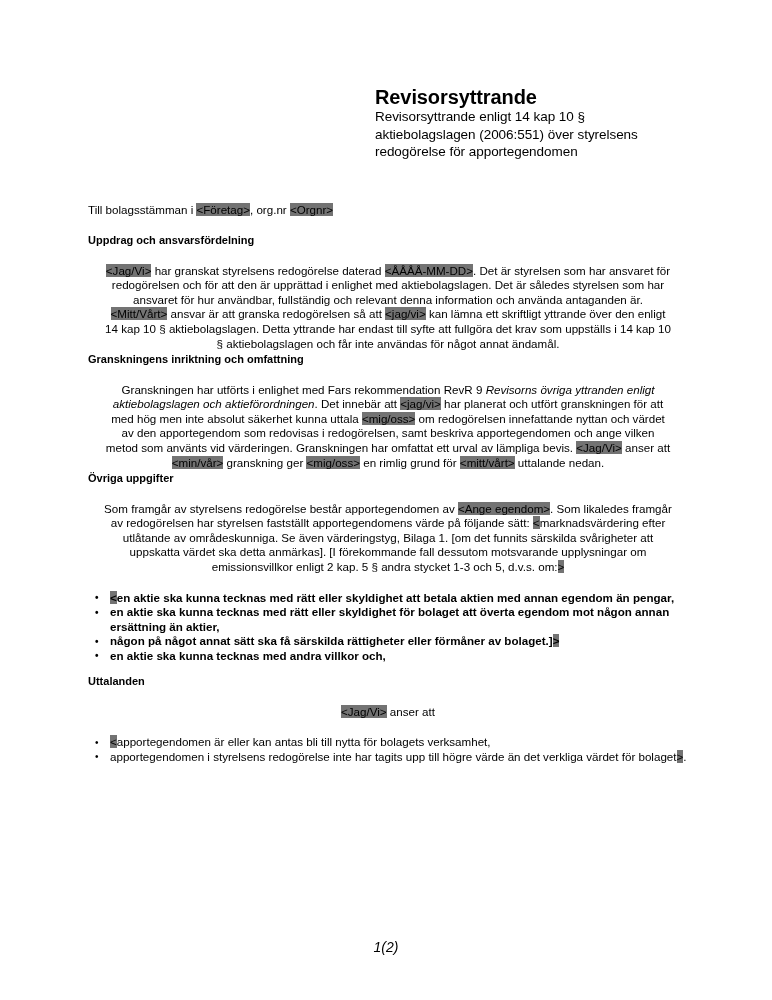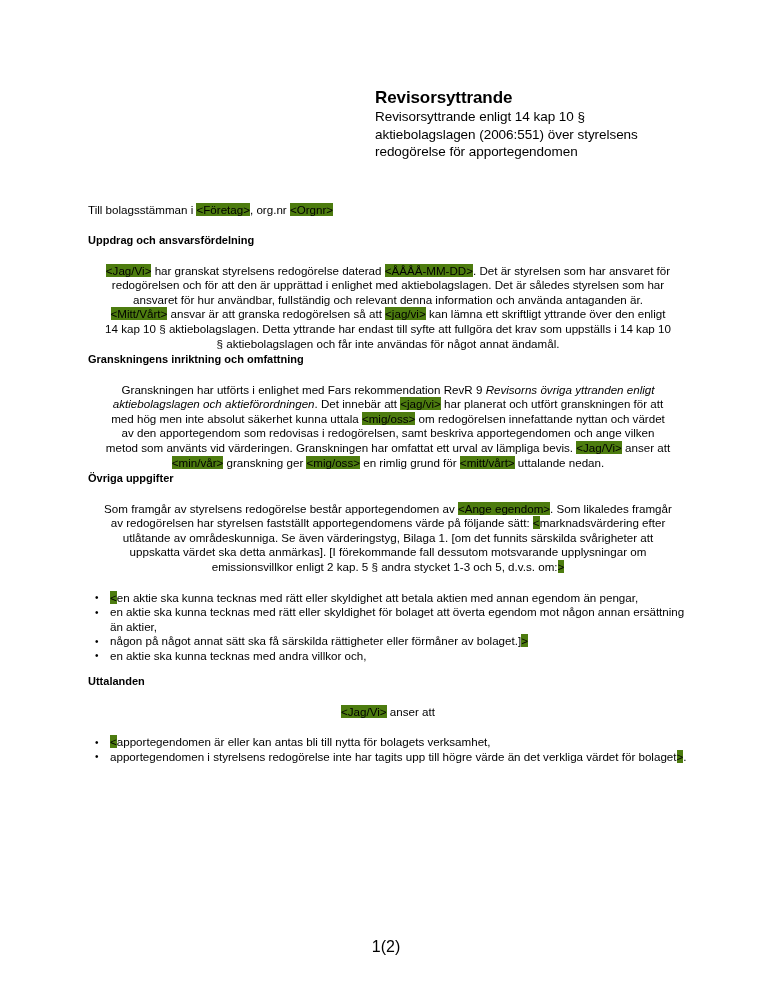--- a/index.html
+++ b/index.html
@@ -22,21 +22,21 @@
   }
 
   
   .title-block {
     position: absolute;
     left: 375px;
     top: 88px;
     width: 290px;
   }
   .doc-title {
-    font-size: 17px;
+    font-size: 20px;
     font-weight: bold;
     line-height: 19px;
     margin: 0 0 1px 0;
     letter-spacing: -0.1px;
   }
   .doc-subtitle {
     font-size: 13.5px;
     font-weight: normal;
     line-height: 17.5px;
     margin: 0;
@@ -67,21 +67,21 @@
   .para {
     font-size: 11.6px;
     line-height: 14.6px;
     margin: 16px;
     text-align: center;
   }
   .para em { font-style: italic; }
 
   
   .hl {
-    background-color: #4d7c0f;
+    background-color: #737373;
     color: #000000;
   }
 
   
   ul.bullets {
     list-style: none;
     margin: 0;
     padding: 0;
   }
   ul.bullets li {
@@ -100,22 +100,23 @@
     line-height: 15px;
   }
 
   
   .footer {
     position: absolute;
     left: 0;
     top: 940px;
     width: 772px;
     text-align: center;
-    font-size: 16px;
+    font-size: 14px;
     line-height: 14px;
+    font-style: italic;
   }
 </style>
 </head>
 <body>
 
 <div id="page">
 
   <div class="title-block">
     <h1 class="doc-title">Revisorsyttrande</h1>
     <p class="doc-subtitle">Revisorsyttrande enligt 14 kap 10 § aktiebolagslagen (2006:551) över styrelsens redogörelse för apportegendomen</p>
@@ -130,21 +131,21 @@
 
   <div class="section" style="top:352px;">
     <div class="section-heading">Granskningens inriktning och omfattning</div>
     <p class="para"><span>Granskningen har utförts i enlighet med Fars rekommendation RevR 9 </span><em>Revisorns övriga yttranden enligt aktiebolagslagen och aktieförordningen</em><span>. Det innebär att </span><span class="hl">&lt;jag/vi&gt;</span><span> har planerat och utfört granskningen för att med hög men inte absolut säkerhet kunna uttala </span><span class="hl">&lt;mig/oss&gt;</span><span> om redogörelsen innefattande nyttan och värdet av den apportegendom som redovisas i redogörelsen, samt beskriva apportegendomen och ange vilken metod som använts vid värderingen. Granskningen har omfattat ett urval av lämpliga bevis. </span><span class="hl">&lt;Jag/Vi&gt;</span><span> anser att </span><span class="hl">&lt;min/vår&gt;</span><span> granskning ger </span><span class="hl">&lt;mig/oss&gt;</span><span> en rimlig grund för </span><span class="hl">&lt;mitt/vårt&gt;</span><span> uttalande nedan.</span></p>
   </div>
 
   <div class="section" style="top:471px;">
     <div class="section-heading">Övriga uppgifter</div>
     <p class="para"><span>Som framgår av styrelsens redogörelse består apportegendomen av </span><span class="hl">&lt;Ange egendom&gt;</span><span>. Som likaledes framgår av redogörelsen har styrelsen fastställt apportegendomens värde på följande sätt: </span><span class="hl">&lt;</span><span>marknadsvärdering efter utlåtande av områdeskunniga. Se även värderingstyg, Bilaga 1. [om det funnits särskilda svårigheter att uppskatta värdet ska detta anmärkas]. [I förekommande fall dessutom motsvarande upplysningar om emissionsvillkor enligt 2 kap. 5 § andra stycket 1-3 och 5, d.v.s. om:</span><span class="hl">&gt;</span></p>
 
-    <ul class="bullets" style="margin-top:15px;">
+    <ul class="bullets" style="margin-top:15px;font-weight:bold;">
       <li><span class="hl">&lt;</span><span class="hl" style="background:transparent;">en aktie ska kunna tecknas med rätt eller skyldighet att betala aktien med annan egendom än pengar,</span></li>
       <li><span>en aktie ska kunna tecknas med rätt eller skyldighet för bolaget att överta egendom mot någon annan ersättning än aktier,</span></li>
       <li><span>någon på något annat sätt ska få särskilda rättigheter eller förmåner av bolaget.]</span><span class="hl">&gt;</span></li>
       <li><span>en aktie ska kunna tecknas med andra villkor och,</span></li>
     </ul>
   </div>
 
   <div class="section" style="top:674px;">
     <div class="section-heading">Uttalanden</div>
     <p class="para"><span class="hl">&lt;Jag/Vi&gt;</span><span> anser att</span></p>

